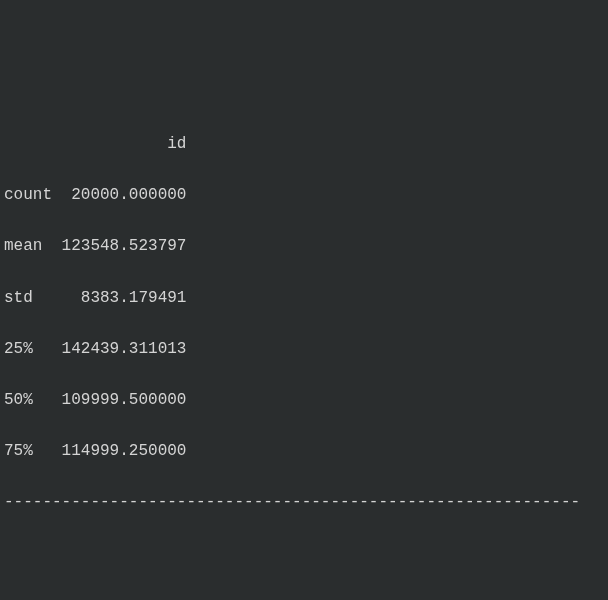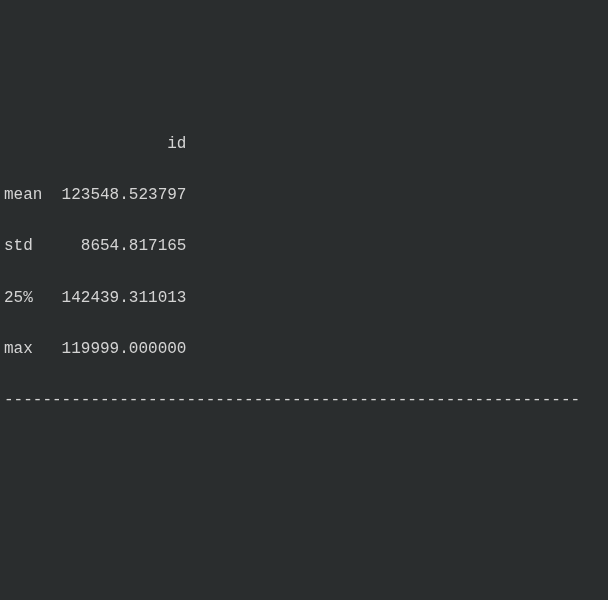--- a/index.html
+++ b/index.html
@@ -23,24 +23,26 @@
       white-space: pre;
     }
   </style>
 </head>
 <body>
 
 
 
 <div>
 <div class="output-line">                 id</div>
+<div class="output-line">count  20000.000000</div>
 <div class="output-line">mean  123548.523797</div>
-<div class="output-line">std     8654.817165</div>
+<div class="output-line">std     8383.179491</div>
 <div class="output-line">25%   142439.311013</div>
-<div class="output-line">max   119999.000000</div>
+<div class="output-line">50%   109999.500000</div>
+<div class="output-line">75%   114999.250000</div>
 <div class="output-line">------------------------------------------------------------</div>
 
 
 
 
 
 
 
 
 

